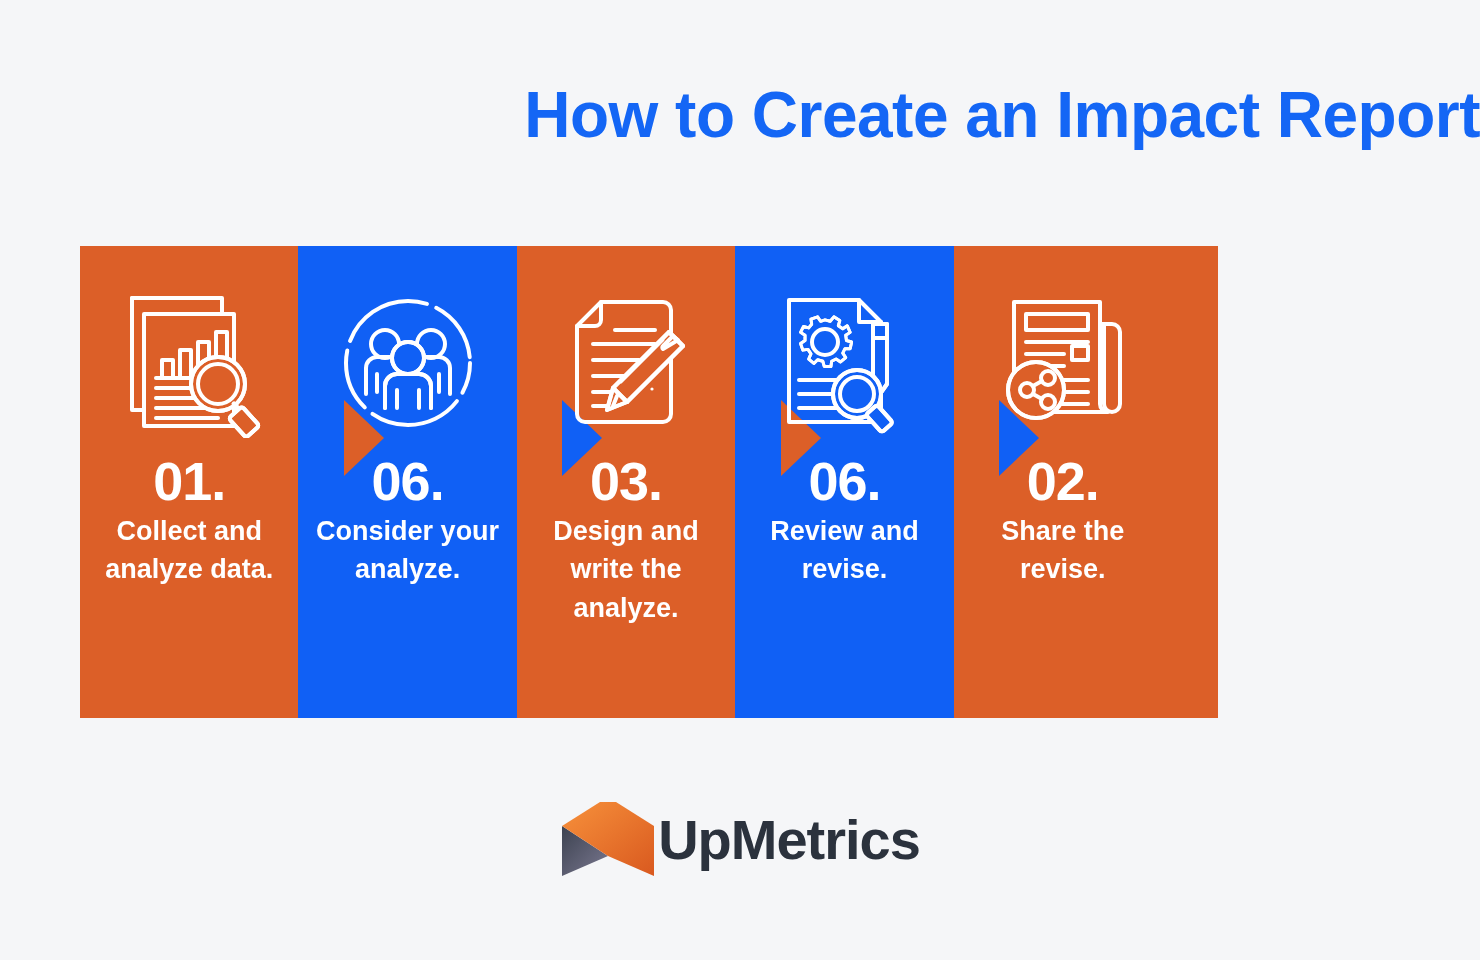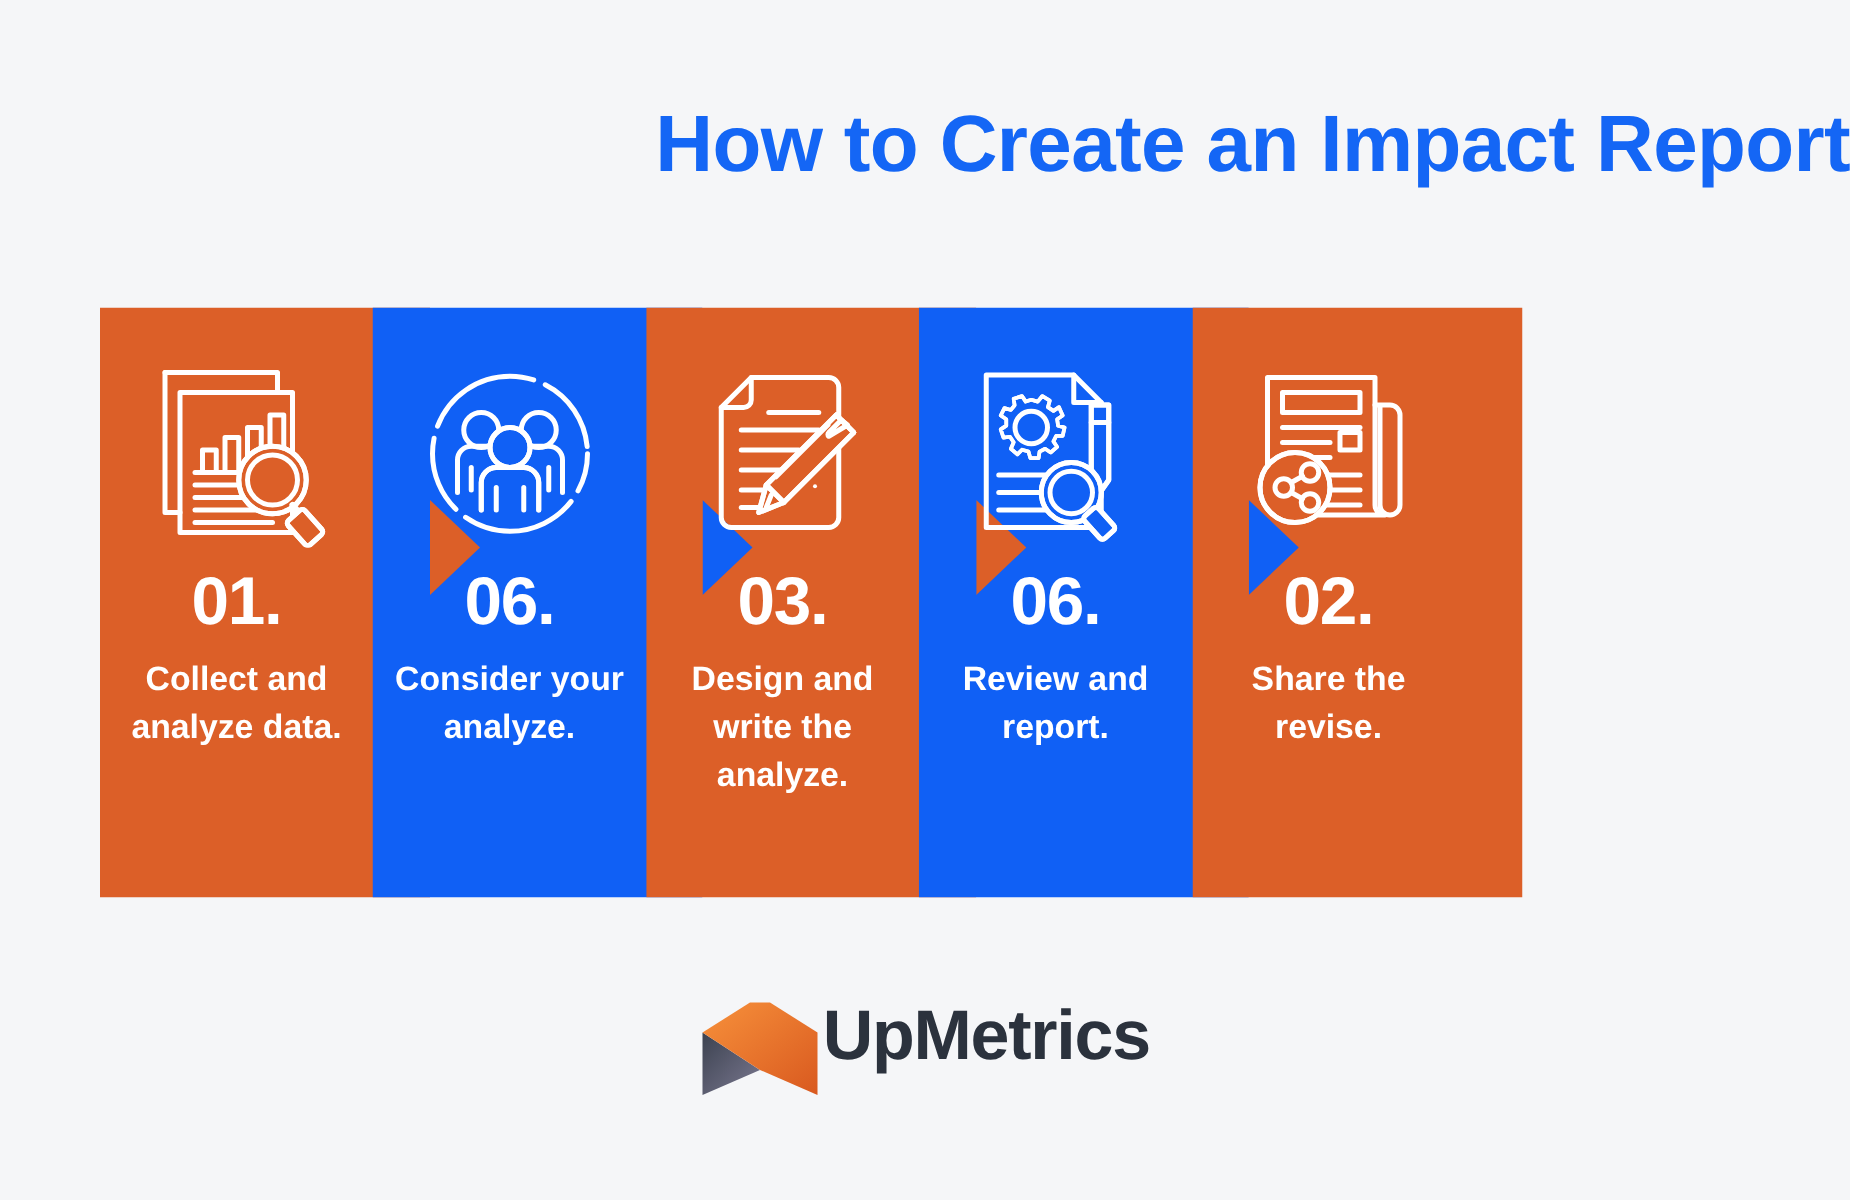--- a/index.html
+++ b/index.html
@@ -102,36 +102,37 @@
   .step-num {
     margin-top: 16px;
     font-size: 54px;
     font-weight: bold;
     color: #ffffff;
     line-height: 1;
     letter-spacing: -1px;
   }
 
   .step-label {
-    margin-top: 16px;
+    margin-top: 4px;
     width: 212px;
     text-align: center;
     font-size: 27px;
     font-weight: bold;
     color: #ffffff;
     line-height: 1.42;
   }
 
   
   .logo {
     position: absolute;
     left: 0;
     top: 800px;
     width: 1480px;
     display: flex;
+    align-items: center;
     justify-content: center;
     gap: 2px;
   }
   .logo-mark {
     width: 96px;
     height: 80px;
     display: block;
   }
   .logo-text {
     font-size: 56px;
@@ -305,21 +306,21 @@
             <path d="M104 50 H118"></path>
 
             <circle cx="88" cy="106" r="24" fill="#1060f5"></circle>
             <circle cx="88" cy="106" r="24"></circle>
             <circle cx="88" cy="106" r="17"></circle>
             <rect x="103" y="119" width="15" height="24" rx="3" transform="rotate(-42 110 131)" fill="#1060f5"></rect>
             <rect x="103" y="119" width="15" height="24" rx="3" transform="rotate(-42 110 131)"></rect>
           </svg>
         </div>
         <div class="step-num">06.</div>
-        <div class="step-label">Review and report.</div>
+        <div class="step-label">Review and revise.</div>
       </div>
     </div>
 
     <div class="panel">
       <svg class="bg" viewBox="0 0 264 472" preserveAspectRatio="none">
         <rect x="0" y="0" width="264" height="472" fill="#dc5f28"></rect>
       </svg>
 
       <div class="panel-inner">
         <div class="icon-wrap">

